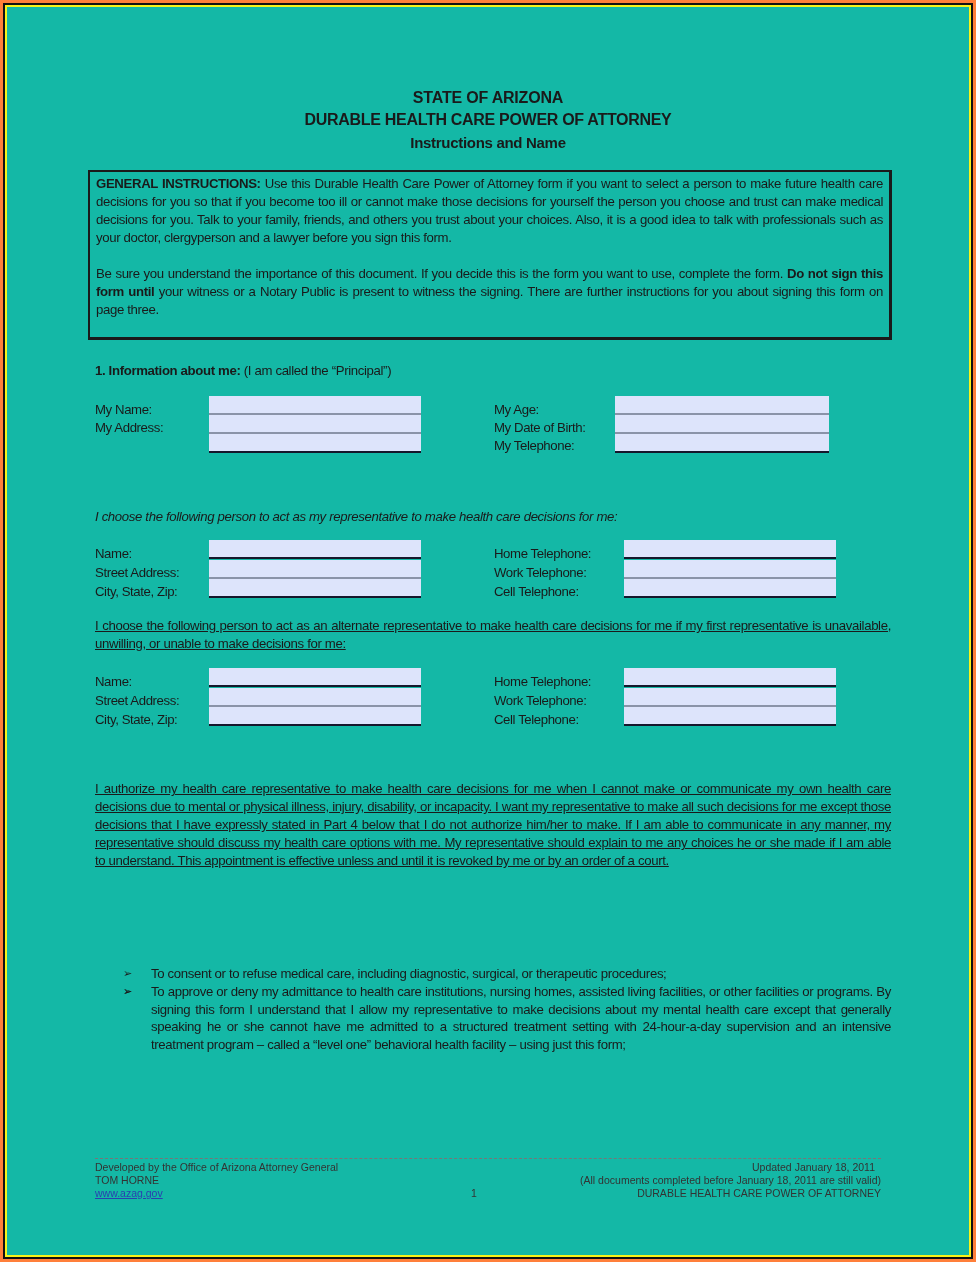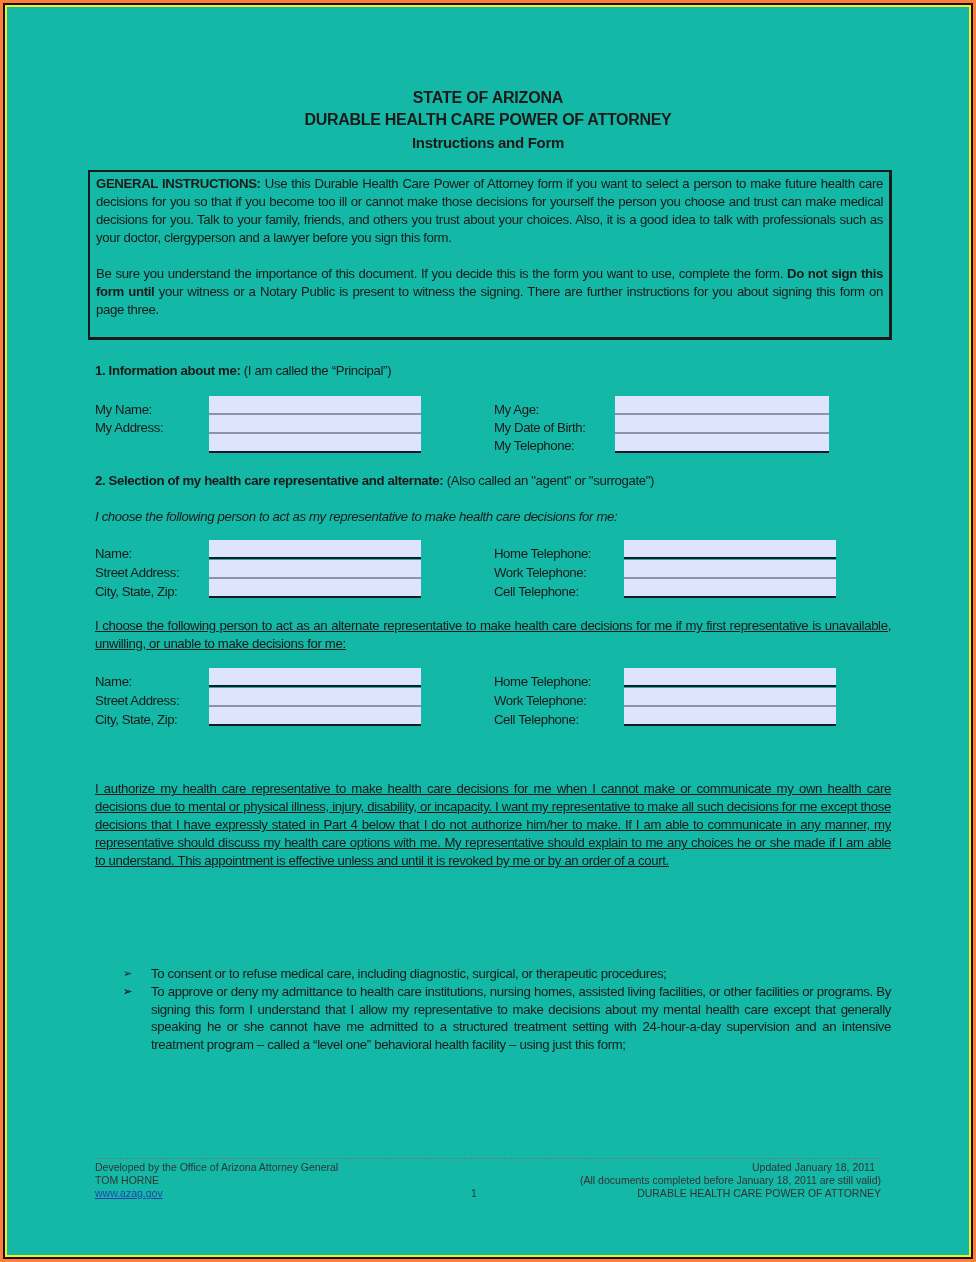--- a/index.html
+++ b/index.html
@@ -52,21 +52,21 @@
 </style>
 </head>
 <body>
 
 <div class="frame">
 <div class="frame-inner">
 <div class="page">
 
   <div class="abs title t1">STATE OF ARIZONA</div>
   <div class="abs title t2">DURABLE HEALTH CARE POWER OF ATTORNEY</div>
-  <div class="abs title t3">Instructions and Form</div>
+  <div class="abs title t3">Instructions and Name</div>
 
   <div class="abs gi-box">
     <p><b>GENERAL INSTRUCTIONS:</b><span> Use this Durable Health Care Power of Attorney form if you want to select a person to make future health care decisions for you so that if you become too ill or cannot make those decisions for yourself the person you choose and trust can make medical decisions for you. Talk to your family, friends, and others you trust about your choices. Also, it is a good idea to talk with professionals such as your doctor, clergyperson and a lawyer before you sign this form.</span></p>
     <p><span>Be sure you understand the importance of this document. If you decide this is the form you want to use, complete the form. </span><b>Do not sign this form until</b><span> your witness or a Notary Public is present to witness the signing. There are further instructions for you about signing this form on page three.</span></p>
   </div>
 
   <div class="abs heading" style="left:88px; top:356px;">
     <span>1. Information about me:</span><span class="normal"> (I am called the “Principal”)</span>
   </div>
 
@@ -76,23 +76,20 @@
   <div class="abs field" style="left:202px; top:408px; width:212px;"></div>
   <div class="abs field dark" style="left:202px; top:427px; width:212px;"></div>
 
   <div class="abs lbl" style="left:487px; top:393px;">My Age:</div>
   <div class="abs lbl" style="left:487px; top:411px;">My Date of Birth:</div>
   <div class="abs lbl" style="left:487px; top:429px;">My Telephone:</div>
   <div class="abs field" style="left:608px; top:389px; width:214px;"></div>
   <div class="abs field" style="left:608px; top:408px; width:214px;"></div>
   <div class="abs field dark" style="left:608px; top:427px; width:214px;"></div>
 
-  <div class="abs heading" style="left:88px; top:466px;">
-    <span>2. Selection of my health care representative and alternate:</span><span class="normal"> (Also called an "agent" or "surrogate")</span>
-  </div>
   <div class="abs text" style="left:88px; top:501px;font-style:italic;">I choose the following person to act as my representative to make health care decisions for me:</div>
 
   <div class="abs lbl" style="left:88px; top:537px;">Name:</div>
   <div class="abs lbl" style="left:88px; top:556px;">Street Address:</div>
   <div class="abs lbl" style="left:88px; top:575px;">City, State, Zip:</div>
   <div class="abs field dark" style="left:202px; top:533px; width:212px;"></div>
   <div class="abs field" style="left:202px; top:553px; width:212px;"></div>
   <div class="abs field dark" style="left:202px; top:572px; width:212px;"></div>
 
   <div class="abs lbl" style="left:487px; top:537px;">Home Telephone:</div>

